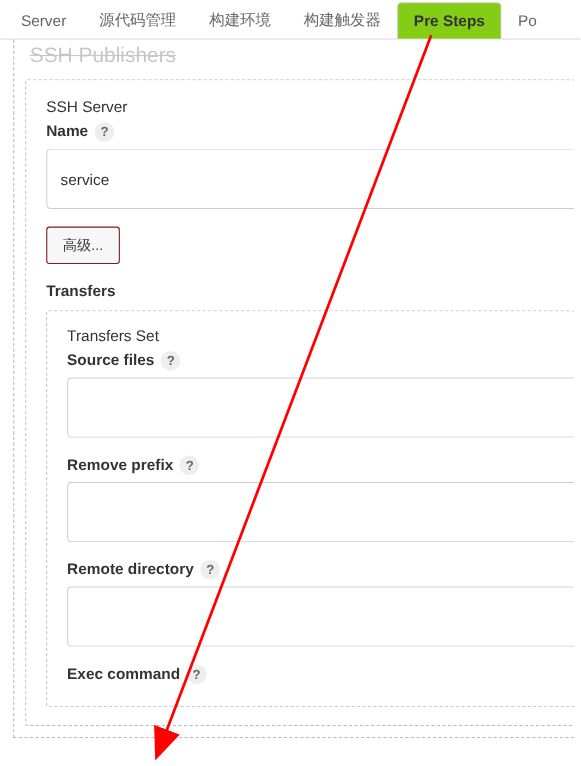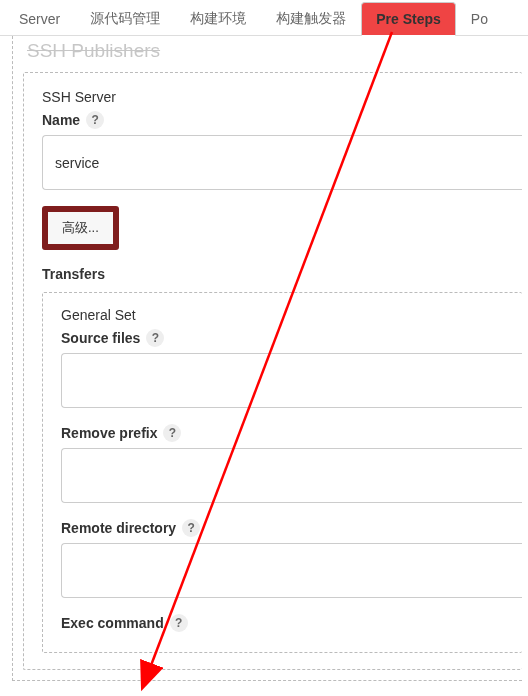--- a/index.html
+++ b/index.html
@@ -31,21 +31,21 @@
       border-bottom: none;
       position: relative;
       top: 1px;
     }
     .tab.active {
       color: #333;
       font-weight: 600;
       border: 1px solid #ccc;
       border-bottom: 1px solid #fff;
       border-radius: 4px 4px 0 0;
-      background: #ef4444;
+      background: #84cc16;
     }
     .content-outer {
       padding: 0 6px 0 12px;
     }
     .section-outer {
       border: 1px dashed #bbb;
       border-top: none;
       border-right: none;
       padding: 2px 0 10px 10px;
       position: relative;
@@ -60,21 +60,21 @@
     .dashed-box {
       border: 1px dashed #bbb;
       border-right: none;
       border-radius: 2px;
       padding: 16px 0 16px 18px;
       margin-top: 4px;
     }
     .field-group { margin-bottom: 16px; }
     .label-row {
       display: flex;
-      align-items: center;
+      align-items: flex-start;
       gap: 6px;
       margin-bottom: 6px;
     }
     .label-title {
       font-size: 14px;
       color: #333;
     }
     .label-bold { font-weight: 600; }
     .help-icon {
       display: inline-flex;
@@ -96,21 +96,21 @@
       border-right: none;
       border-radius: 4px 0 0 4px;
       padding: 0 12px;
       font-size: 14px;
       color: #333;
       outline: none;
     }
     .btn {
       display: inline-block;
       padding: 7px 14px;
-      border: 6px solid #7f1d1d;
+      border: 1px solid #7f1d1d;
       border-radius: 3px;
       background: #f7f7f7;
       font-size: 13px;
       color: #333;
       cursor: pointer;
     }
     .sub-heading {
       font-weight: 600;
       font-size: 14px;
       margin: 12px 0 10px 0;
@@ -160,21 +160,21 @@
 
       <div class="field-group">
         <button class="btn">高级...</button>
       </div>
 
       <div class="sub-heading">Transfers</div>
 
       <div class="transfer-box">
         <div class="field-group">
           <div class="label-row">
-            <span class="label-title">General Set</span>
+            <span class="label-title">Transfers Set</span>
           </div>
           <div class="label-row">
             <span class="label-title label-bold">Source files</span>
             <span class="help-icon">?</span>
           </div>
           <input type="text" class="text-input" value="" style="">
         </div>
 
         <div class="field-group">
           <div class="label-row">

